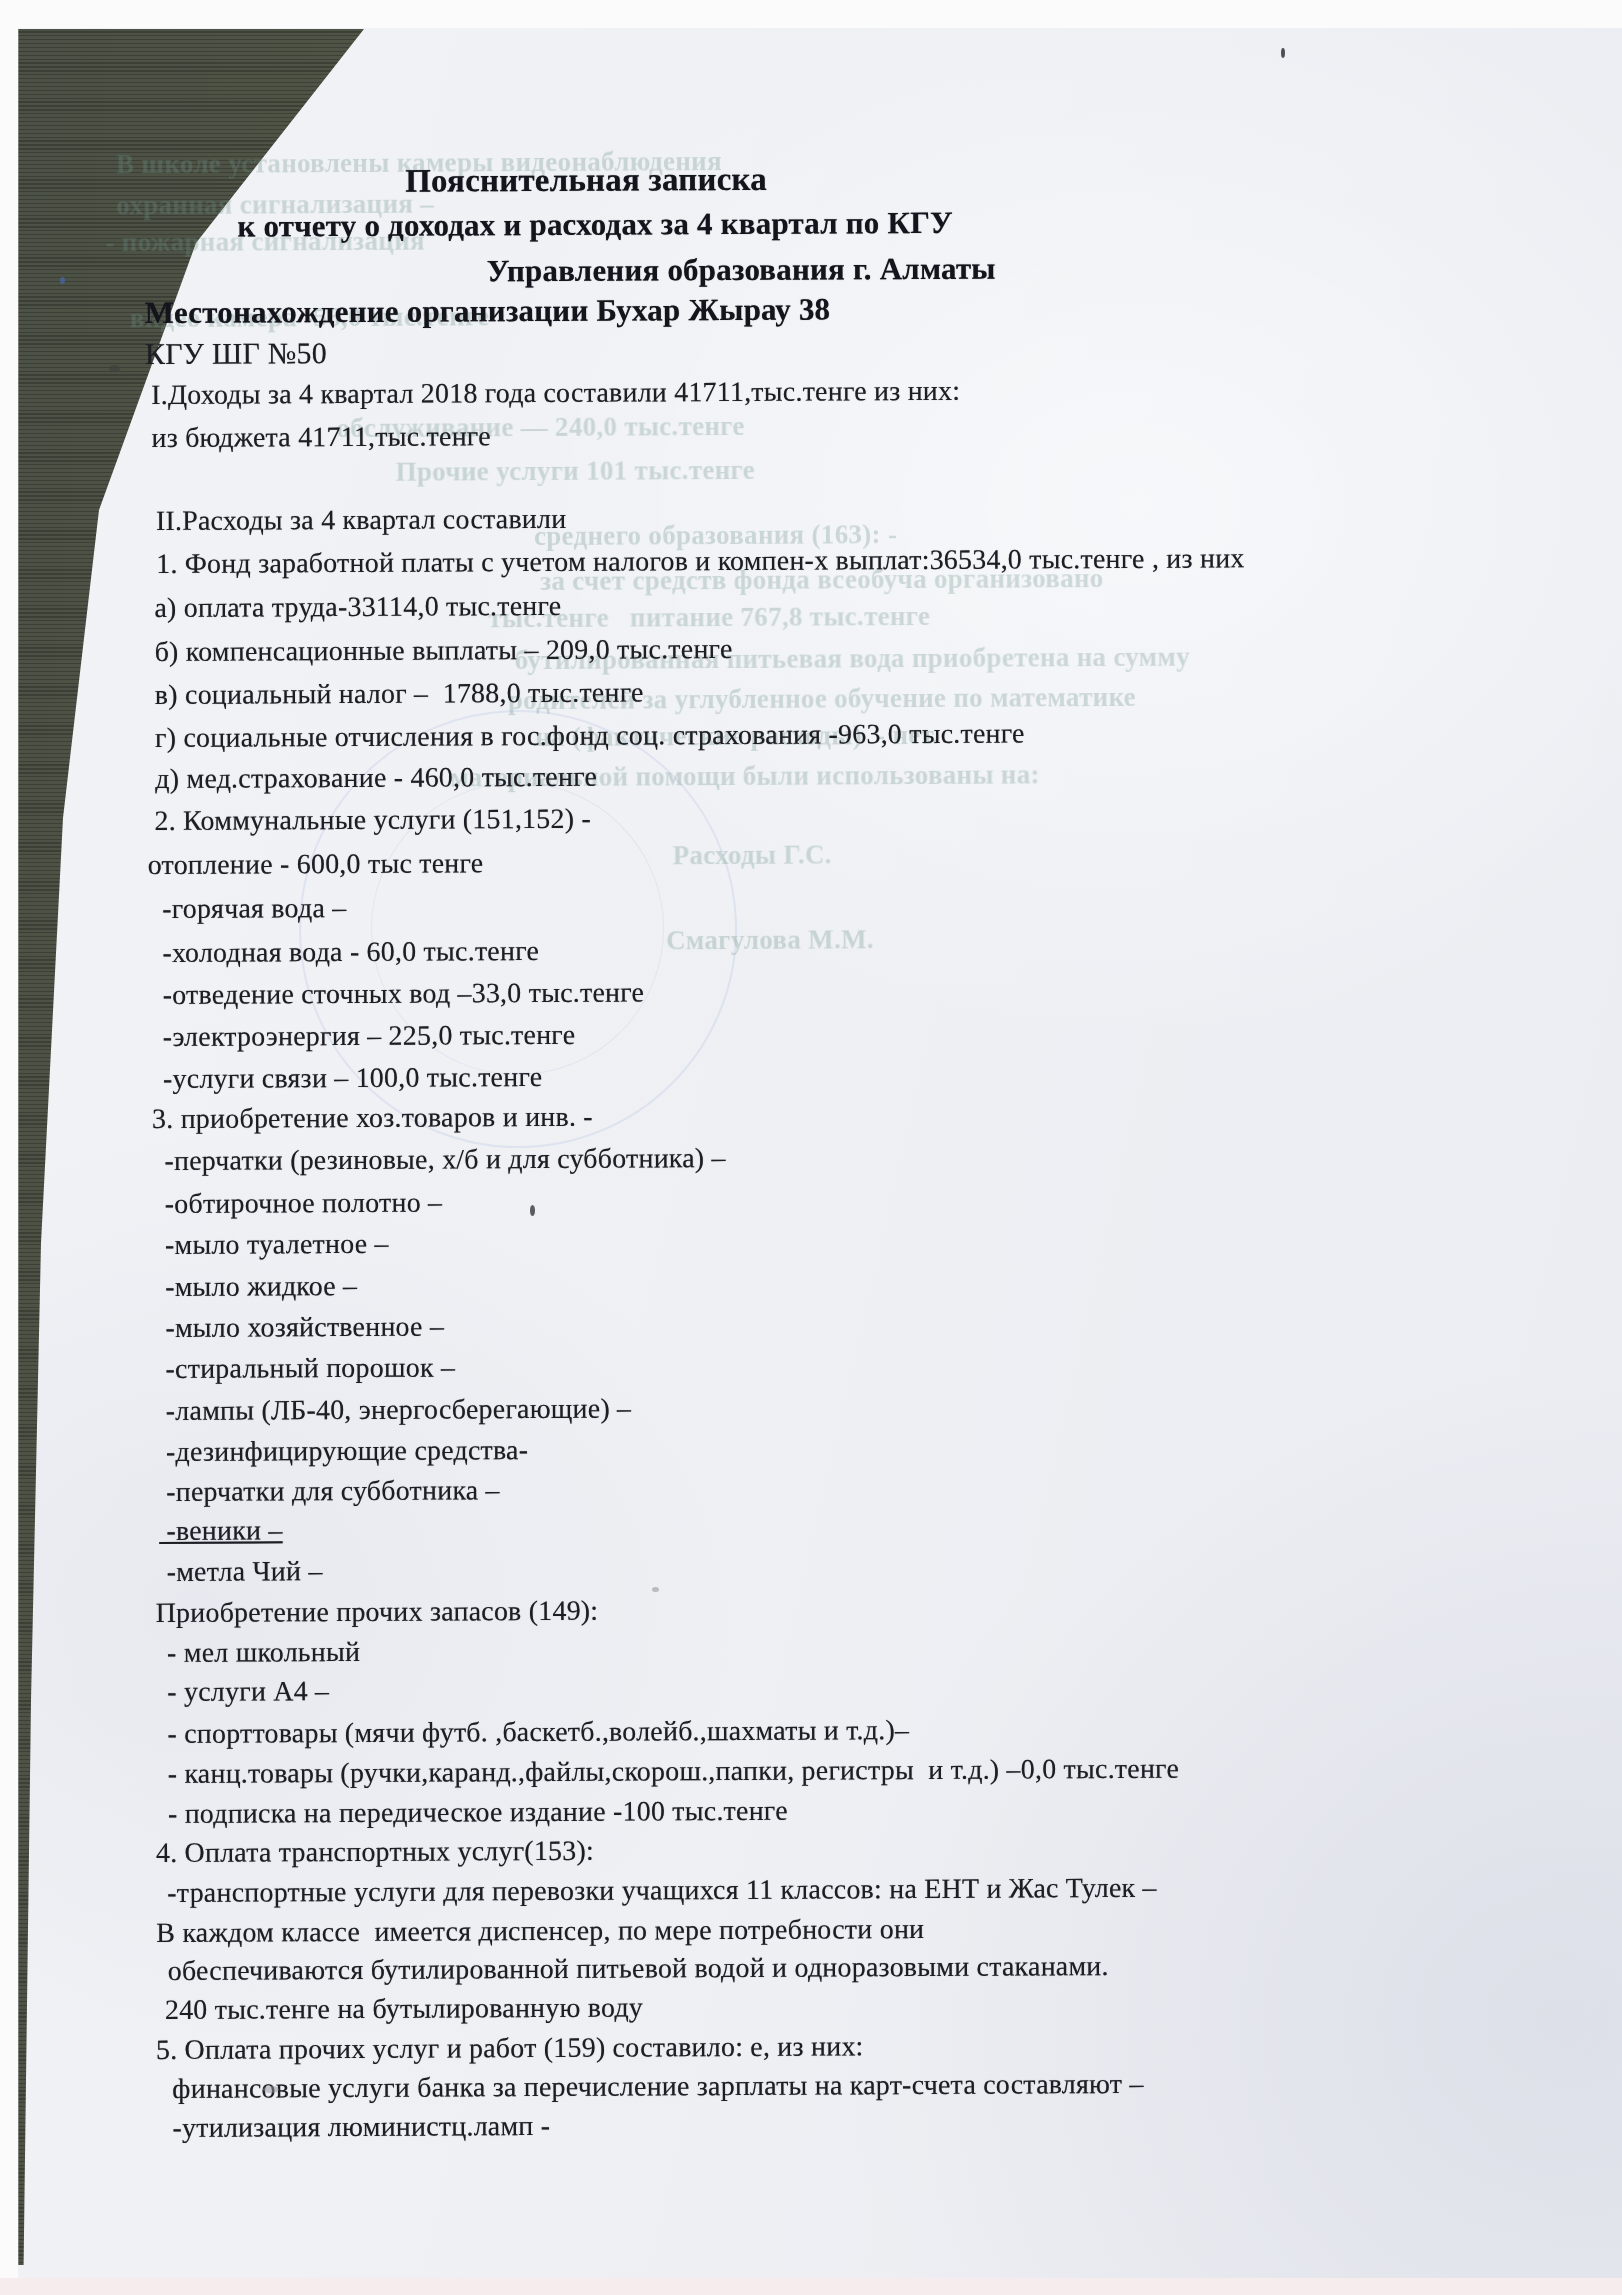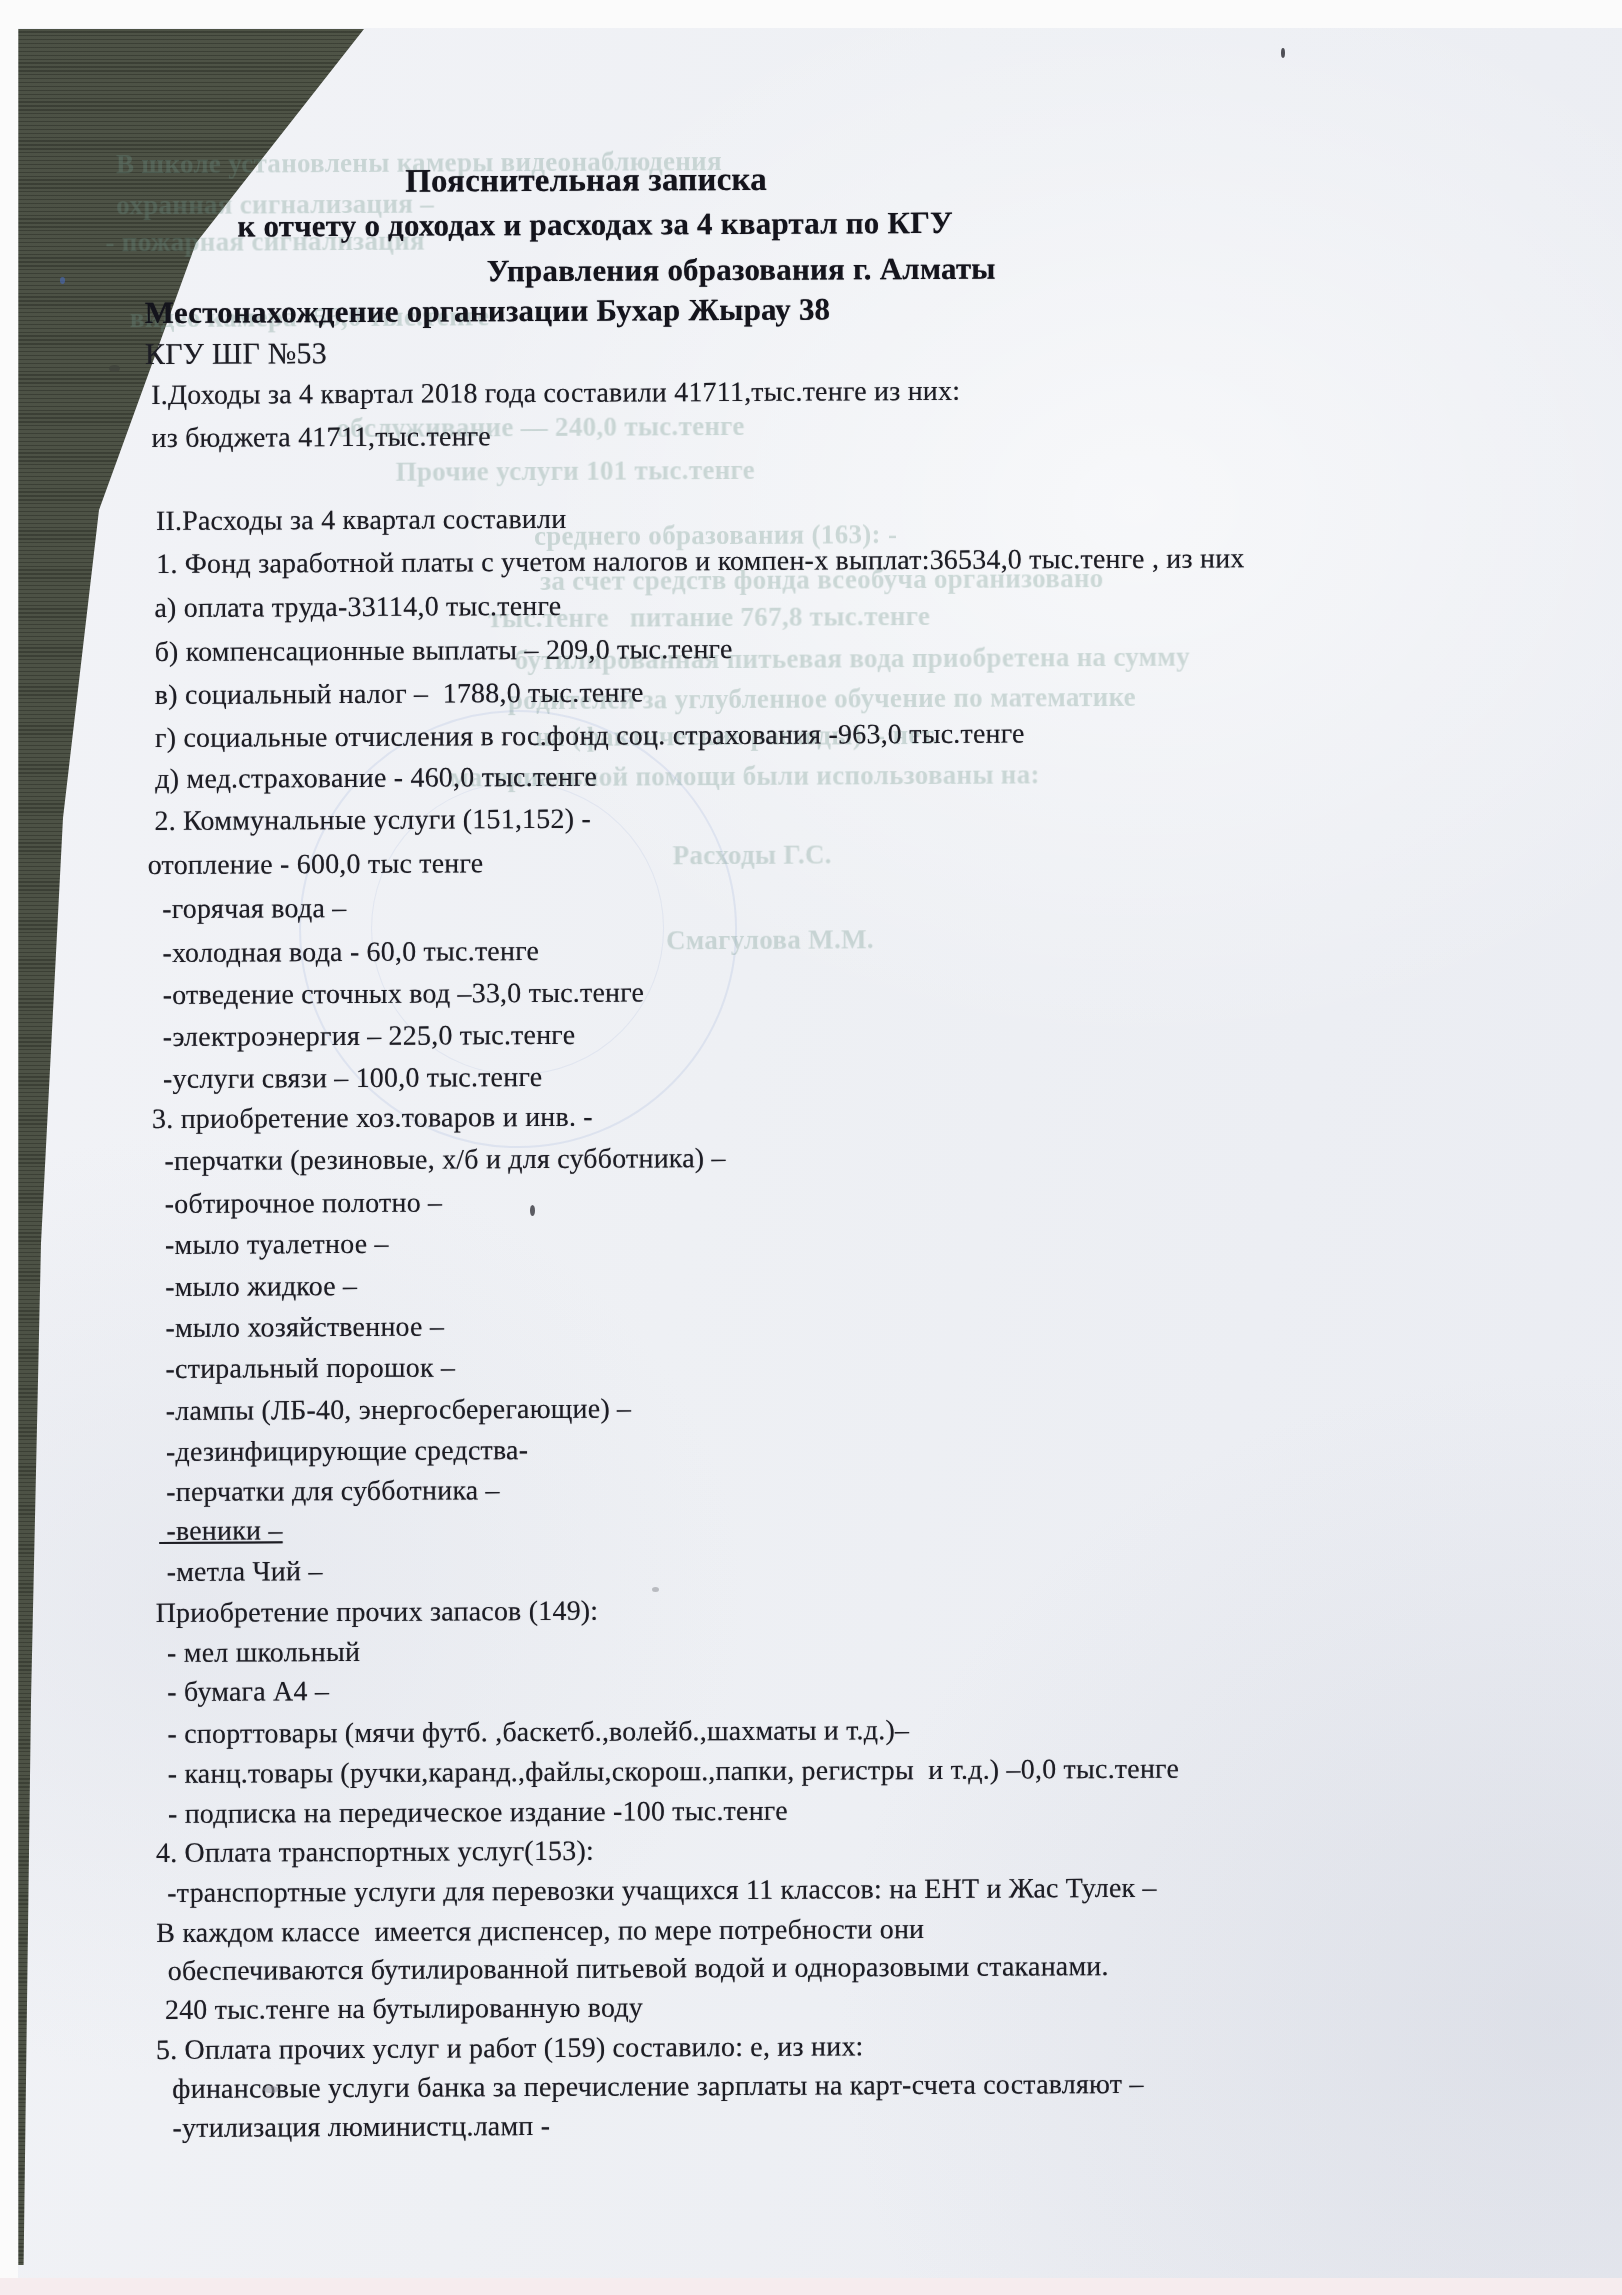--- a/index.html
+++ b/index.html
@@ -79,21 +79,21 @@
       <div class="ghost" style="left: 452px; top: 764px; color: rgb(110, 148, 137);">материальной помощи были использованы на:</div>
       <div class="ghost" style="left: 674px; top: 843px; color: rgb(110, 148, 137);">Расходы Г.С.</div>
       <div class="ghost" style="left: 667px; top: 928px; color: rgb(110, 148, 137);">Смагулова М.М.</div>
     </div>
 
   <div id="text-layer">
       <div class="line b" style="left: 410px; top: 164px; font-size: 33px;">Пояснительная записка</div>
       <div class="line b" style="left: 242px; top: 209px; font-size: 31px;">к отчету о доходах и расходах за 4 квартал по КГУ</div>
       <div class="line b" style="left: 491px; top: 255px; font-size: 31px;">Управления образования г. Алматы</div>
       <div class="line b" style="left: 149px; top: 295px; font-size: 31px;">Местонахождение организации Бухар Жырау 38</div>
-      <div class="line" style="left: 149px; top: 337px; font-size: 30px;">КГУ ШГ №53</div>
+      <div class="line" style="left: 149px; top: 337px; font-size: 30px;">КГУ ШГ №50</div>
       <div class="line" style="left: 155px; top: 379px;">I.Доходы за 4 квартал 2018 года составили 41711,тыс.тенге из них:</div>
       <div class="line" style="left: 155px; top: 422px;">из бюджета 41711,тыс.тенге</div>
       <div class="line" style="left: 159px; top: 505px;">II.Расходы за 4 квартал составили</div>
       <div class="line" style="left: 159px; top: 548px;">1. Фонд заработной платы с учетом налогов и компен-х выплат:36534,0 тыс.тенге , из них</div>
       <div class="line" style="left: 157px; top: 592px;">а) оплата труда-33114,0 тыс.тенге</div>
       <div class="line" style="left: 157px; top: 636px;">б) компенсационные выплаты – 209,0 тыс.тенге</div>
       <div class="line" style="left: 157px; top: 679px;">в) социальный налог –  1788,0 тыс.тенге</div>
       <div class="line" style="left: 157px; top: 722px;">г) социальные отчисления в гос.фонд соц. страхования -963,0 тыс.тенге</div>
       <div class="line" style="left: 157px; top: 763px;">д) мед.страхование - 460,0 тыс.тенге</div>
       <div class="line" style="left: 156px; top: 805px;">2. Коммунальные услуги (151,152) -</div>
@@ -110,21 +110,21 @@
       <div class="line" style="left: 157px; top: 1271px;"> -мыло жидкое –</div>
       <div class="line" style="left: 157px; top: 1312px;"> -мыло хозяйственное –</div>
       <div class="line" style="left: 157px; top: 1353px;"> -стиральный порошок –</div>
       <div class="line" style="left: 157px; top: 1395px;"> -лампы (ЛБ-40, энергосберегающие) –</div>
       <div class="line" style="left: 157px; top: 1436px;"> -дезинфицирующие средства-</div>
       <div class="line" style="left: 157px; top: 1476px;"> -перчатки для субботника –</div>
       <div class="line" style="left: 157px; top: 1515px; text-decoration: underline;"> -веники –</div>
       <div class="line" style="left: 157px; top: 1556px;"> -метла Чий –</div>
       <div class="line" style="left: 153px; top: 1597px;">Приобретение прочих запасов (149):</div>
       <div class="line" style="left: 157px; top: 1637px;"> - мел школьный</div>
-      <div class="line" style="left: 157px; top: 1676px;"> - бумага А4 –</div>
+      <div class="line" style="left: 157px; top: 1676px;"> - услуги А4 –</div>
       <div class="line" style="left: 157px; top: 1718px;"> - спорттовары (мячи футб. ,баскетб.,волейб.,шахматы и т.д.)–</div>
       <div class="line" style="left: 157px; top: 1758px;"> - канц.товары (ручки,каранд.,файлы,скорош.,папки, регистры  и т.д.) –0,0 тыс.тенге</div>
       <div class="line" style="left: 157px; top: 1798px;"> - подписка на передическое издание -100 тыс.тенге</div>
       <div class="line" style="left: 152px; top: 1837px;">4. Оплата транспортных услуг(153):</div>
       <div class="line" style="left: 156px; top: 1877px;"> -транспортные услуги для перевозки учащихся 11 классов: на ЕНТ и Жас Тулек –</div>
       <div class="line" style="left: 152px; top: 1917px;">В каждом классе  имеется диспенсер, по мере потребности они</div>
       <div class="line" style="left: 156px; top: 1955px;"> обеспечиваются бутилированной питьевой водой и одноразовыми стаканами.</div>
       <div class="line" style="left: 153px; top: 1994px;"> 240 тыс.тенге на бутылированную воду</div>
       <div class="line" style="left: 151px; top: 2034px;">5. Оплата прочих услуг и работ (159) составило: е, из них:</div>
       <div class="line" style="left: 160px; top: 2073px;"> финансовые услуги банка за перечисление зарплаты на карт-счета составляют –</div>

